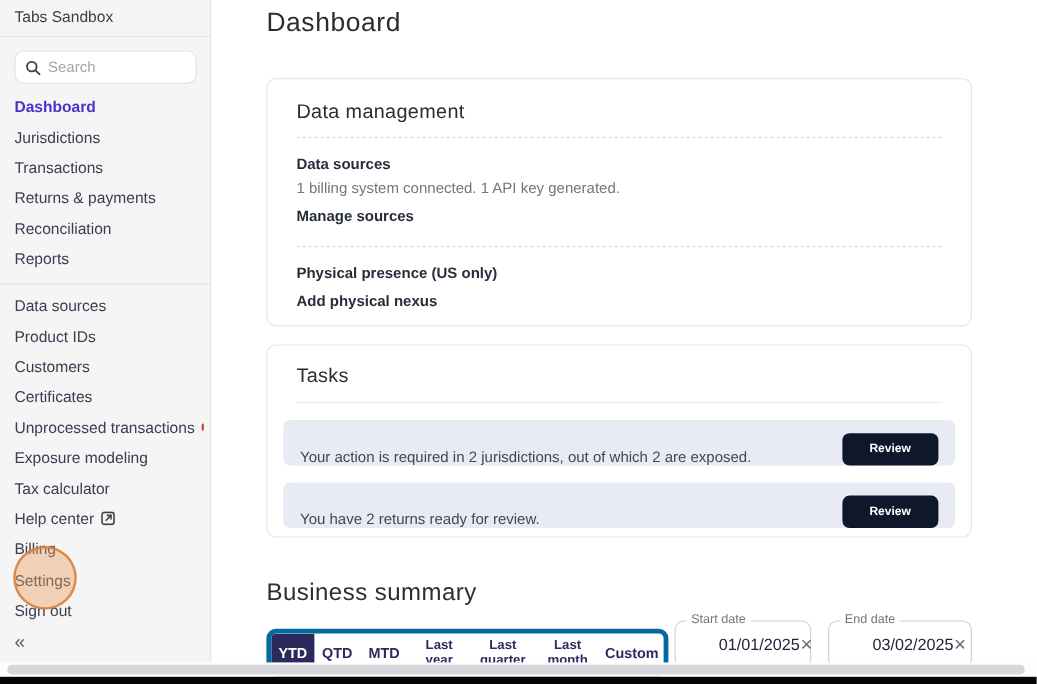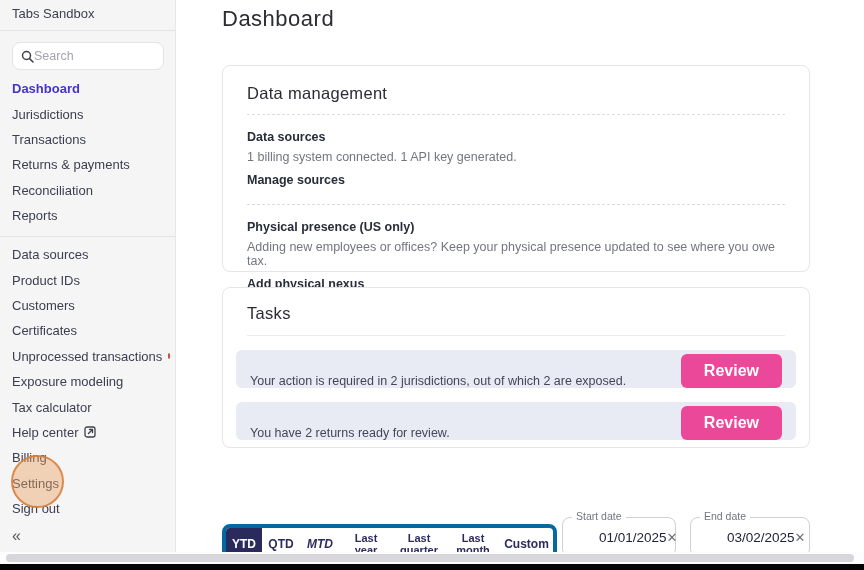--- a/index.html
+++ b/index.html
@@ -7,21 +7,21 @@
               font-family:"Liberation Sans", sans-serif; }
   .stage { position:relative; width:864px; height:570px; background:#fff; }
 
   
   .sidebar { position:absolute; left:0; top:0; width:176px; height:552px;
              background:#f5f5f6; border-right:1px solid #e7e7ea; }
   .sb-title { position:absolute; left:12px; top:6px; font-size:13px; color:#3c3f4c; }
   .sb-divider-top { position:absolute; left:0; top:30px; width:176px; border-top:1px solid #e4e4e8; }
   .search-box { position:absolute; left:12px; top:42px; width:152px; height:28px;
                 background:#fff; border:1px solid #e3e3e8; border-radius:8px;
-                display:flex; align-items:center; padding:0 8px; }
+                display:flex; align-items:center; padding:0 8px; gap:6px; }
   .search-box svg { flex:0 0 auto; }
   .search-box input { border:none; outline:none; width:100%; font-size:12.5px;
                       color:#3c3f4c; background:transparent;
                       font-family:"Liberation Sans", sans-serif; }
   .search-box input::placeholder { color:#a3a5af; }
   .nav { position:absolute; left:12px; list-style:none; width:158px; }
   .nav1 { top:76px; }
   .nav2 { top:242px; }
   .nav li { height:25.4px; display:flex; align-items:center; gap:6px;
             font-size:13px; color:#3b3e50; cursor:pointer; white-space:nowrap; }
@@ -49,36 +49,36 @@
   .sec-link { font-size:12.5px; font-weight:bold; color:#272e3a; margin-top:9px;
               display:inline-block; cursor:pointer; }
   .card1 .dashed-div.mid { margin-top:16px; }
 
   .card2 .card-title { margin:0 11px 12px; }
   .solid-div { border-top:1px solid #ececf0; margin:0 11px; }
   .task-row { margin-top:14px; height:38px; background:#e9ebf4; border-radius:6px;
               display:flex; align-items:flex-end; justify-content:space-between;
               padding:0 14px; }
   .task-text { font-size:12.5px; color:#434656; }
-  .btn-review { background:#ec4899; color:#fff; font-size:16px; font-weight:bold;
+  .btn-review { background:#0f172a; color:#fff; font-size:10px; font-weight:bold;
                 border:none; border-radius:6px; padding:8px 23px; cursor:pointer;
                 font-family:"Liberation Sans", sans-serif; }
 
   .biz-title { position:absolute; left:222px; top:483px; font-size:20px; color:#2c2c33;
                font-weight:400; letter-spacing:0.4px; }
 
   
   .segmented { position:absolute; left:222px; top:524px; height:40px; display:flex;
                border:4px solid #0369a1; border-radius:8px; background:#fff; overflow:hidden; }
   .seg { display:flex; align-items:center; justify-content:center; text-align:center;
          font-size:12px; font-weight:bold; color:#2b2b5e; cursor:pointer;
          white-space:pre-line; line-height:12px; }
   .seg.small { font-size:11px; font-weight:600; }
   .seg.active { background:#2b2a5c; color:#fff; }
-  .w-ytd{width:36px;} .w-qtd{width:38px;} .w-mtd{width:40px;font-style:italic;}
+  .w-ytd{width:36px;} .w-qtd{width:38px;} .w-mtd{width:40px;}
   .w-ly{width:52px;} .w-lq{width:54px;} .w-lm{width:54px;} .w-cu{width:53px;}
 
   
   .date-field { position:absolute; top:517px; height:40px; border:1px solid #cfcfd6;
                 border-radius:8px; background:#fff; display:flex; align-items:center;
                 justify-content:space-between; padding:0 10px 0 12px; }
   .date-start { left:562px; width:114px; }
   .date-end { left:690px; width:120px; }
   .date-label { position:absolute; top:-7px; left:9px; background:#fff; padding:0 4px;
                 font-size:10.5px; color:#73767f; line-height:1; }
@@ -186,39 +186,39 @@
     <div class="card-title">Data management</div>
     <div class="dashed-div"></div>
 
     <div class="sec-head">Data sources</div>
     <div class="sec-desc">1 billing system connected. 1 API key generated.</div>
     <span class="sec-link">Manage sources</span>
 
     <div class="dashed-div mid"></div>
 
     <div class="sec-head">Physical presence (US only)</div>
-    <div class="sec-desc">Adding new employees or offices? Keep your physical presence updated to see where you owe tax.</div>
     <span class="sec-link">Add physical nexus</span>
   </div>
 
   <div class="card card2">
     <div class="card-title">Tasks</div>
     <div class="solid-div"></div>
 
     <div class="task-row">
       <span class="task-text">Your action is required in 2 jurisdictions, out of which 2 are exposed.</span>
       <button class="btn-review">Review</button>
     </div>
 
     <div class="task-row">
       <span class="task-text">You have 2 returns ready for review.</span>
       <button class="btn-review">Review</button>
     </div>
   </div>
 
+  <div class="biz-title">Business summary</div>
 
   <div class="segmented">
     <div class="seg active w-ytd">YTD</div>
     <div class="seg w-qtd">QTD</div>
     <div class="seg w-mtd">MTD</div>
     <div class="seg small w-ly">Last
 year</div>
     <div class="seg small w-lq">Last
 quarter</div>
     <div class="seg small w-lm">Last

